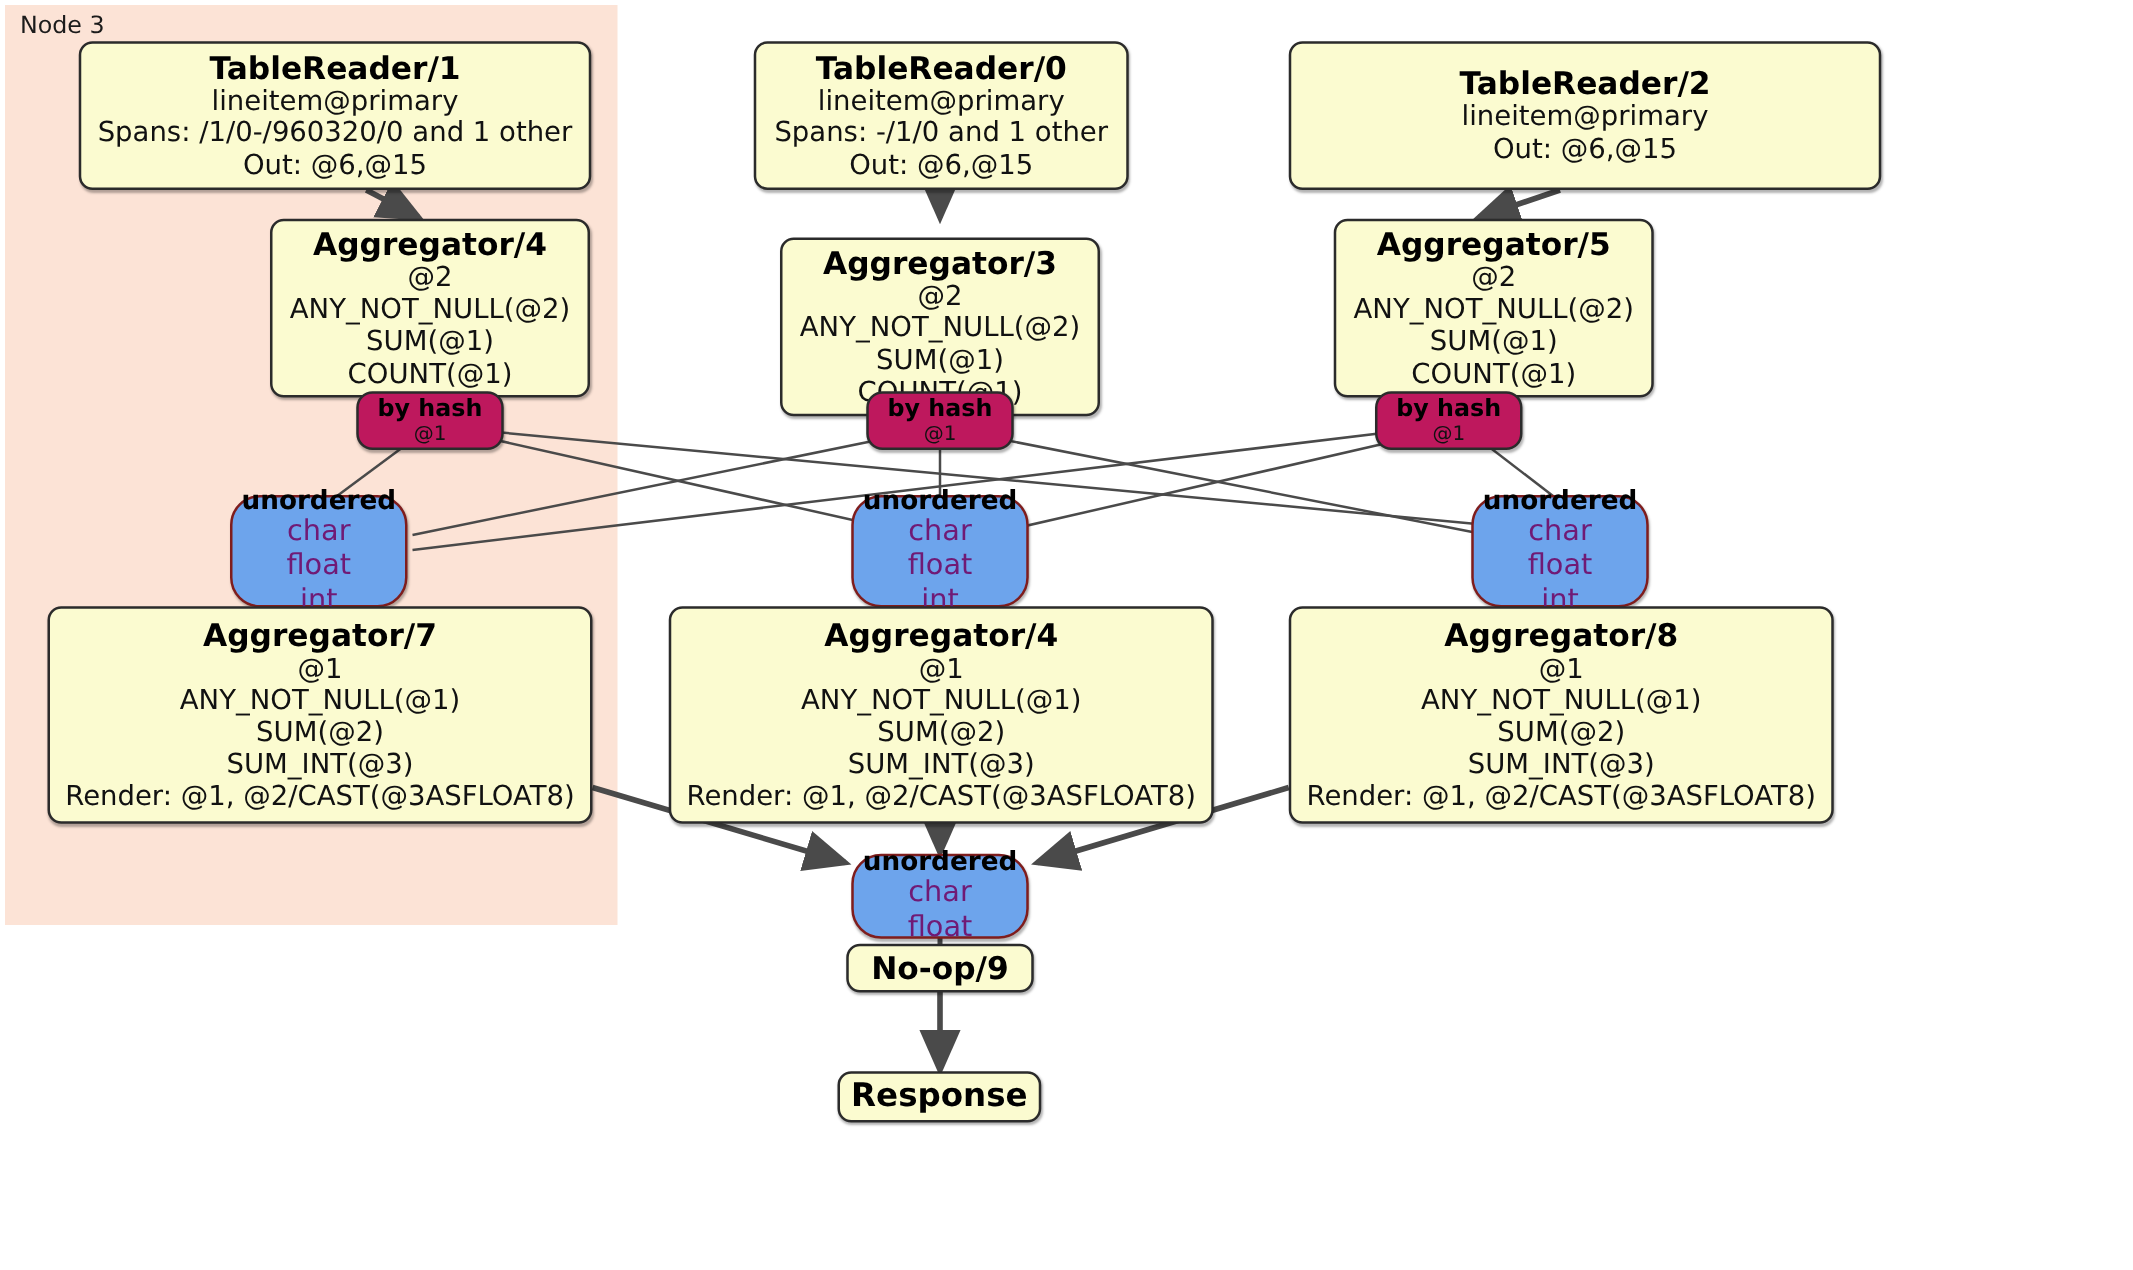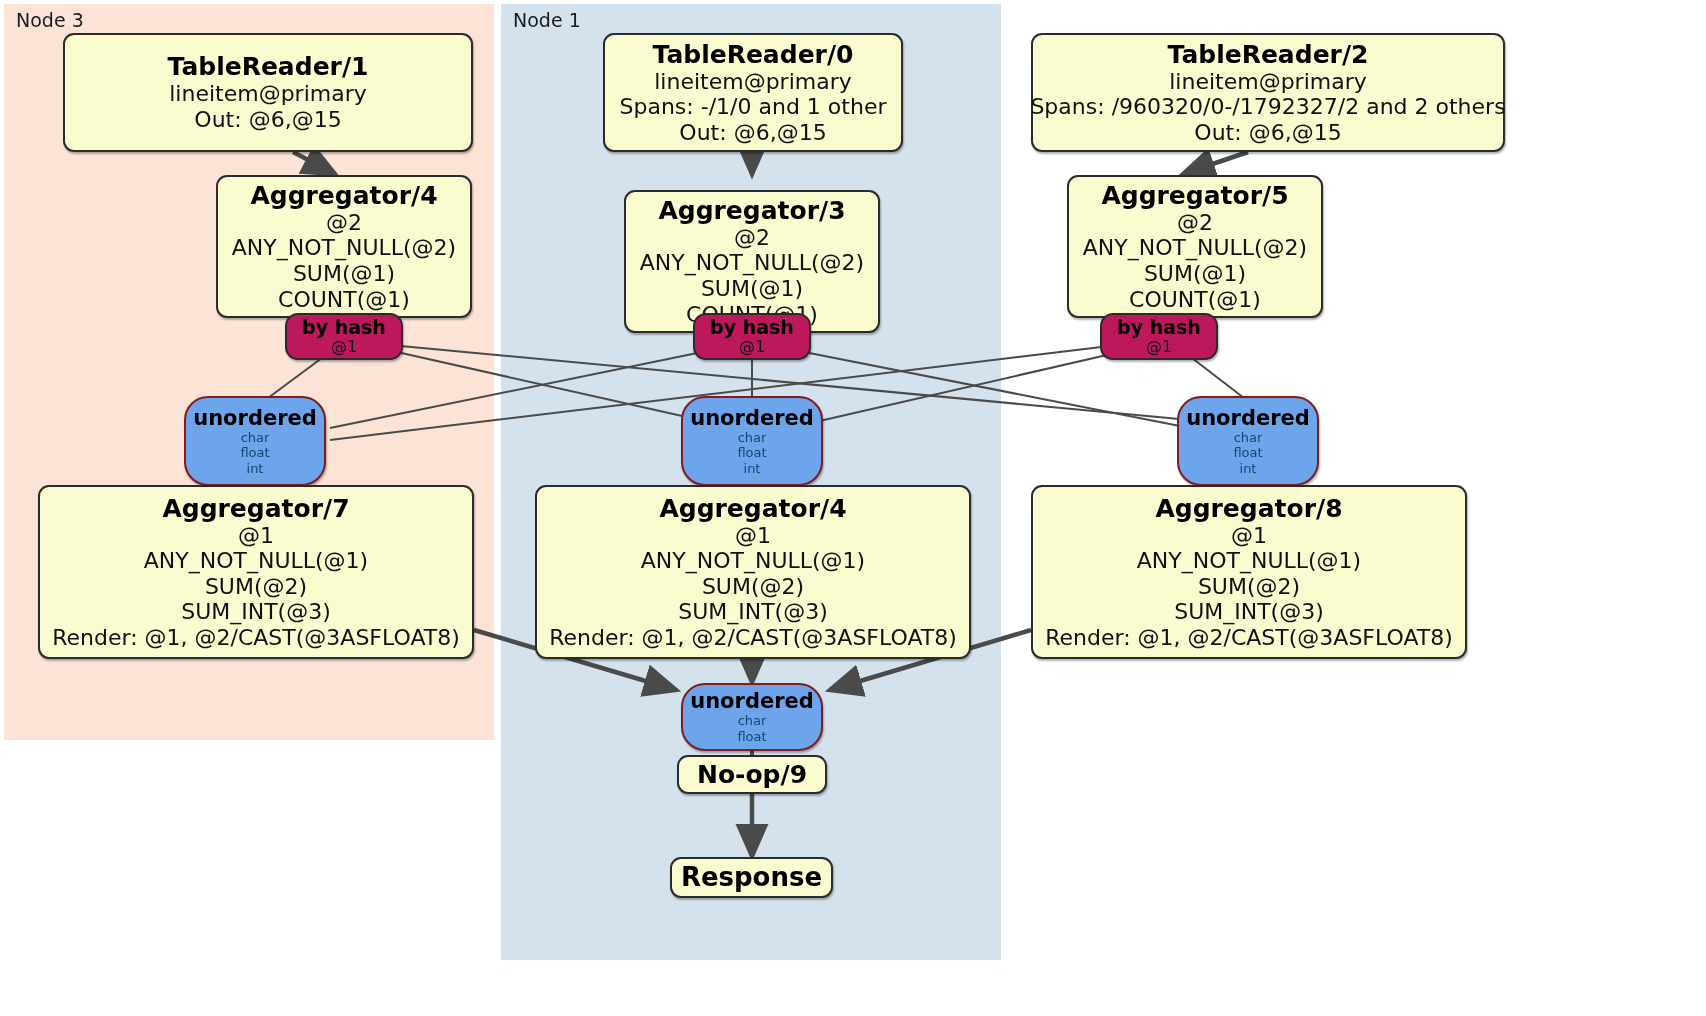--- a/index.html
+++ b/index.html
@@ -30,37 +30,34 @@
   .proc .line{font-size:22px;color:#111;line-height:1.16;white-space:nowrap;}
 
   .router{background:#be185d;border:2px solid #2b2b2b;border-radius:13px;
           box-shadow:1px 2px 2px rgba(0,0,0,.30);}
   .router .title{font-weight:bold;font-size:19px;color:#000;line-height:1.1;}
   .router .line{font-size:16px;color:#111;line-height:1.1;}
 
   .sync{background:#6da4ec;border:2px solid #7f1d1d;border-radius:24px;
         box-shadow:1px 2px 2px rgba(0,0,0,.30);align-items:center;}
   .sync .title{font-weight:bold;font-size:21px;color:#000;line-height:1.15;}
-  .sync .line{font-size:13px;color:#0c4a6e;line-height:1.2;}
+  .sync .line{font-size:23px;color:#701a75;line-height:1.2;}
 
   .small-proc .title{font-size:25px;}
   .resp .title{font-size:26px;}
 </style>
 </head>
 <body>
 
 <div id="stage">
 
   <div class="panel" style="left:4px;top:4px;width:490px;height:736px;background:#fce3d6;">
     <span class="panel-label">Node 3</span>
   </div>
 
-  <div class="panel" style="left:501px;top:4px;width:500px;height:956px;background:#d4e2ee;">
-    <span class="panel-label">Node 1</span>
-  </div>
 
 
   <svg id="edges" viewBox="0 0 1706 1016">
     <defs>
       <marker id="ah" markerWidth="9" markerHeight="9" refX="7.2" refY="4.5" orient="auto" markerUnits="strokeWidth">
         <path d="M0,0.8 L8.4,4.5 L0,8.2 z" fill="#4a4a4a"></path>
       </marker>
       <marker id="ahb" markerWidth="8" markerHeight="8" refX="6.4" refY="4" orient="auto" markerUnits="strokeWidth">
         <path d="M0,0.7 L7.6,4 L0,7.3 z" fill="#4a4a4a"></path>
       </marker>
@@ -91,20 +88,21 @@
     <path d="M1031,630 L830,690" stroke="#4a4a4a" stroke-width="4.5" fill="none" marker-end="url(#ah)"></path>
 
     <path d="M752,748 L752,756" stroke="#4a4a4a" stroke-width="4" fill="none"></path>
 
     <path d="M752,790 L752,856" stroke="#4a4a4a" stroke-width="4.5" fill="none" marker-end="url(#ah)"></path>
   </svg>
 
   <div class="box proc" style="left:63px;top:33px;width:410px;height:119px;">
     <div class="title">TableReader/1</div>
     <div class="line">lineitem@primary</div>
+    <div class="line">Spans: /1/0-/960320/0 and 1 other</div>
     <div class="line">Out: @6,@15</div>
   </div>
 
   <div class="box proc" style="left:216px;top:175px;width:256px;height:143px;">
     <div class="title">Aggregator/4</div>
     <div class="line">@2</div>
     <div class="line">ANY_NOT_NULL(@2)</div>
     <div class="line">SUM(@1)</div>
     <div class="line">COUNT(@1)</div>
   </div>
@@ -176,21 +174,20 @@
     <div class="title">No-op/9</div>
   </div>
 
   <div class="box proc resp" style="left:670px;top:857px;width:163px;height:41px;">
     <div class="title">Response</div>
   </div>
 
   <div class="box proc" style="left:1031px;top:33px;width:474px;height:119px;">
     <div class="title">TableReader/2</div>
     <div class="line">lineitem@primary</div>
-    <div class="line">Spans: /960320/0-/1792327/2 and 2 others</div>
     <div class="line">Out: @6,@15</div>
   </div>
 
   <div class="box proc" style="left:1031px;top:175px;width:256px;height:143px;margin-left:36px;">
     <div class="title">Aggregator/5</div>
     <div class="line">@2</div>
     <div class="line">ANY_NOT_NULL(@2)</div>
     <div class="line">SUM(@1)</div>
     <div class="line">COUNT(@1)</div>
   </div>

